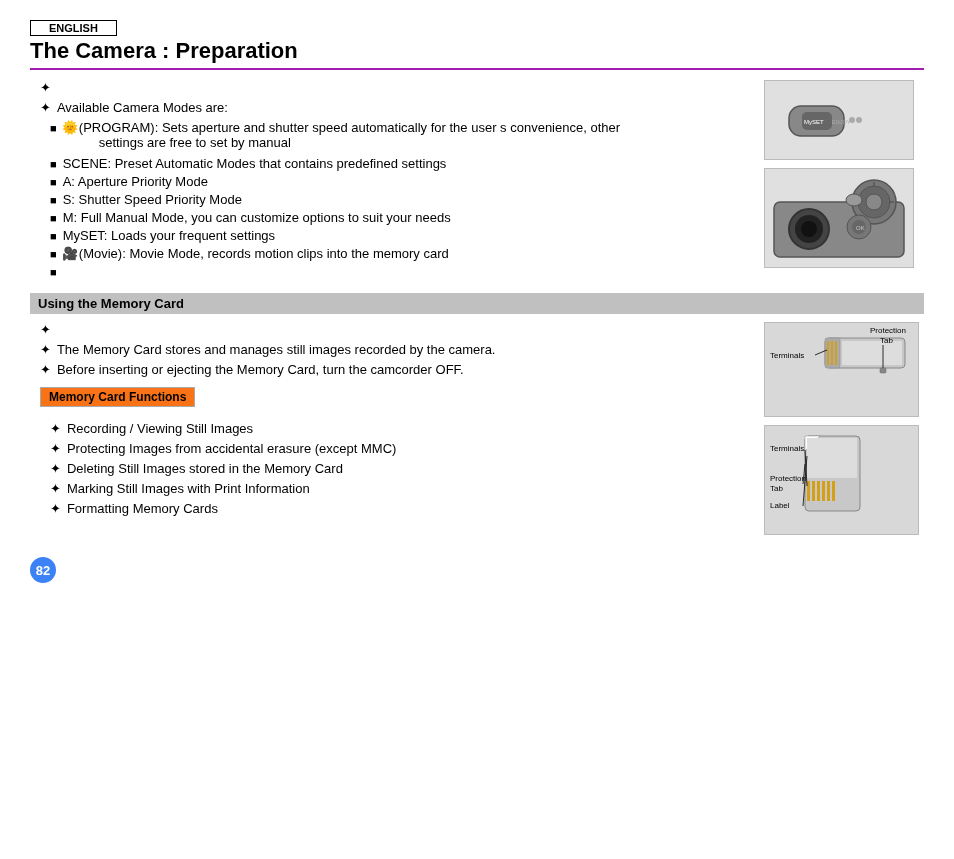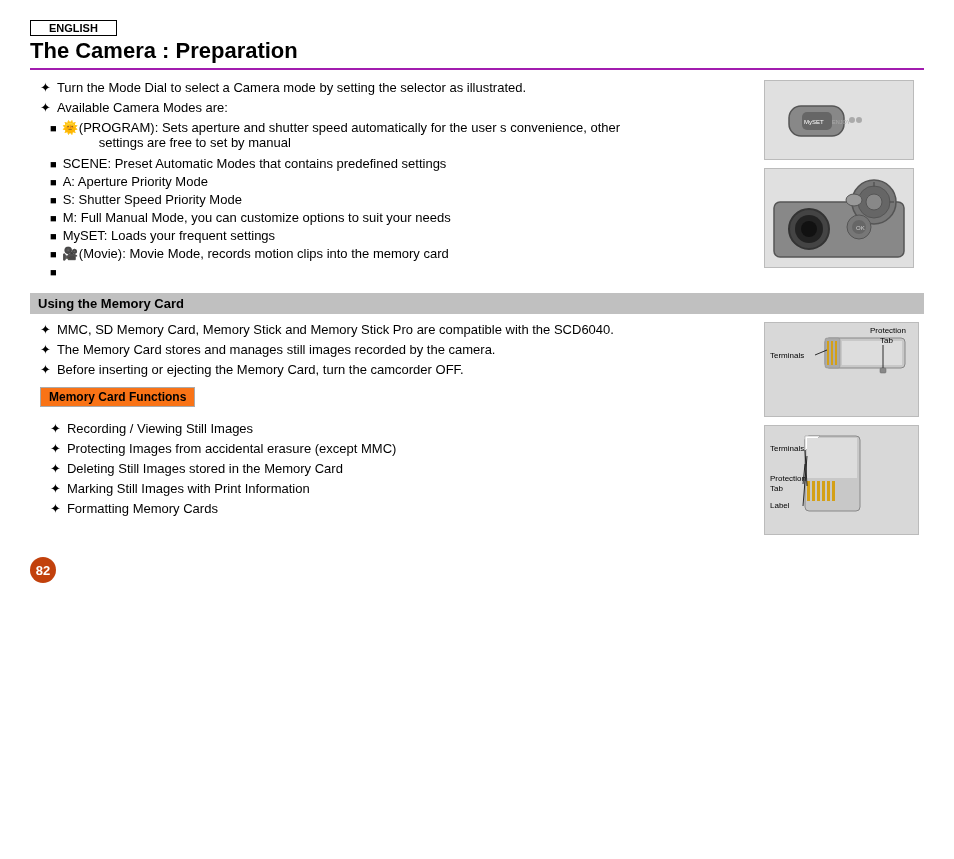--- a/index.html
+++ b/index.html
@@ -101,21 +101,21 @@
       border: 1px solid #bbb;
       display: flex;
       align-items: center;
       justify-content: center;
       overflow: hidden;
     }
     .page-number {
       display: inline-flex;
       align-items: center;
       justify-content: center;
-      background: #c2410c;
+      background: #3b82f6;
       color: #fff;
       font-weight: bold;
       font-size: 13px;
       border-radius: 50%;
       width: 26px;
       height: 26px;
       margin-top: 10px;
     }
     .two-img-col {
       width: 160px;
@@ -150,21 +150,20 @@
 <div class="english-badge">ENGLISH</div>
 <div class="main-title">The Camera : Preparation</div>
 
 
 <div class="section-gap">
   <div class="content-row">
     <div class="text-col">
 
       <div class="cross-bullet">
         <span class="cross">✦</span>
-        <span>Turn the Mode Dial to select a Camera mode by setting the selector as illustrated.</span>
       </div>
       <div class="cross-bullet">
         <span class="cross">✦</span>
         <span>Available Camera Modes are:</span>
       </div>
 
       <div class="sub-list">
 
         <div class="sub-item">
           <span class="sq">■</span>
@@ -245,21 +244,20 @@
   </div>
 </div>
 
 
 <div class="section-gap">
   <div class="section-header">Using the Memory Card</div>
   <div class="content-row">
     <div class="text-col">
       <div class="cross-bullet">
         <span class="cross">✦</span>
-        <span>MMC, SD Memory Card, Memory Stick and Memory Stick Pro are compatible with the SCD6040.</span>
       </div>
       <div class="cross-bullet">
         <span class="cross">✦</span>
         <span>The Memory Card stores and manages still images recorded by the camera.</span>
       </div>
       <div class="cross-bullet" style="margin-bottom:10px;">
         <span class="cross">✦</span>
         <span>Before inserting or ejecting the Memory Card, turn the camcorder OFF.</span>
       </div>
 

